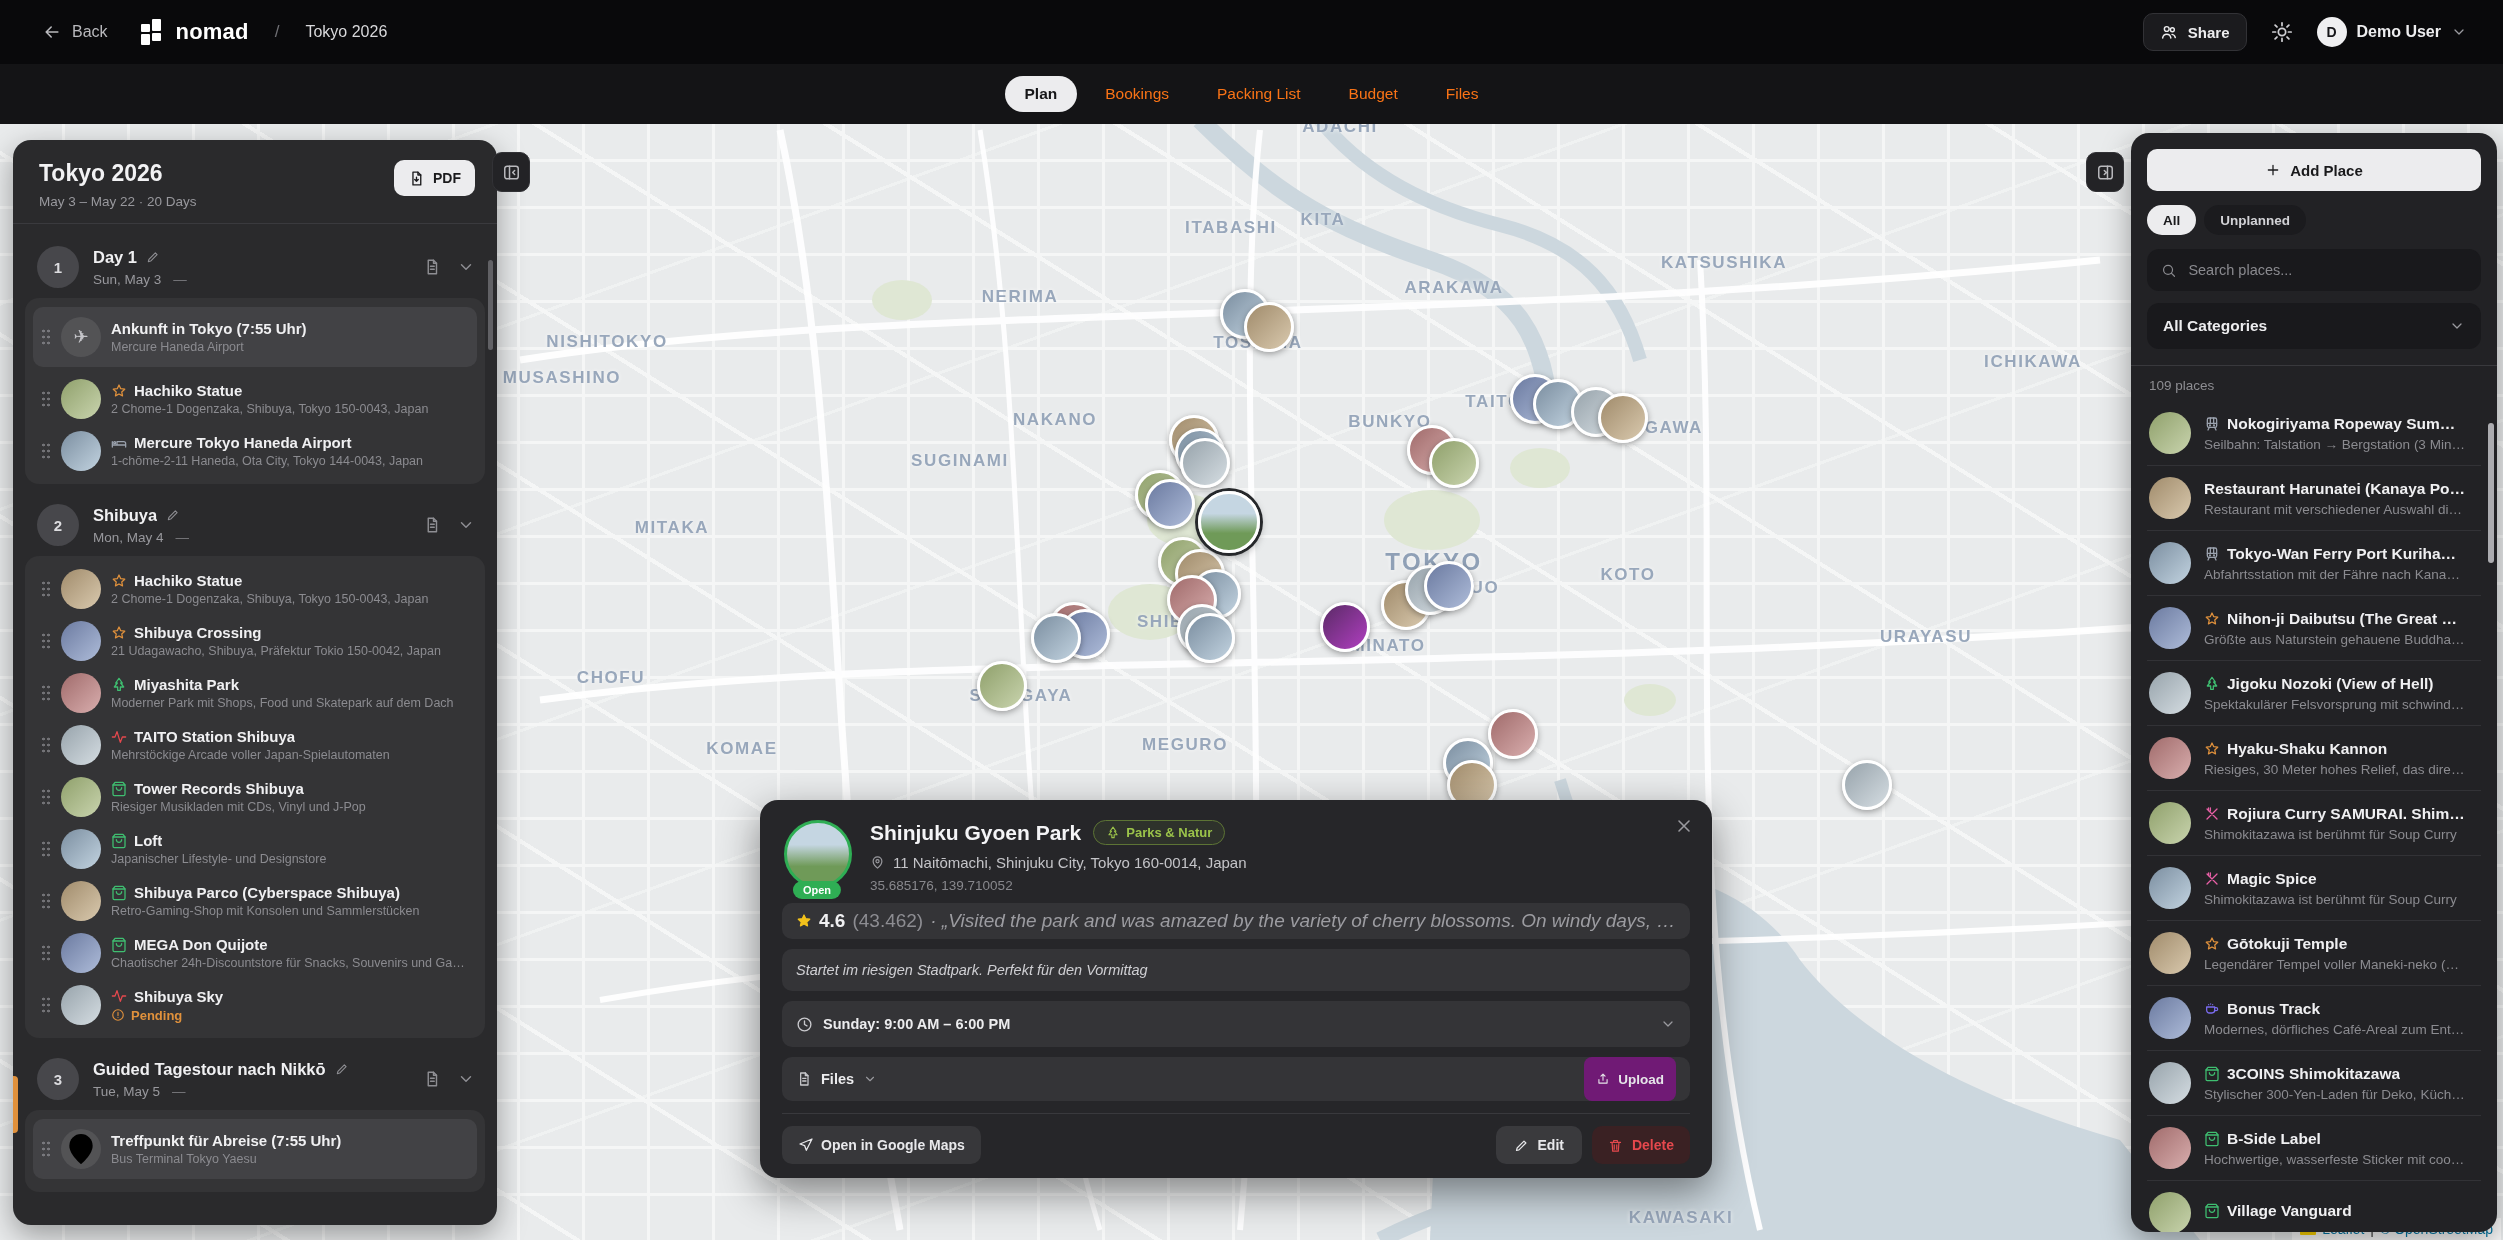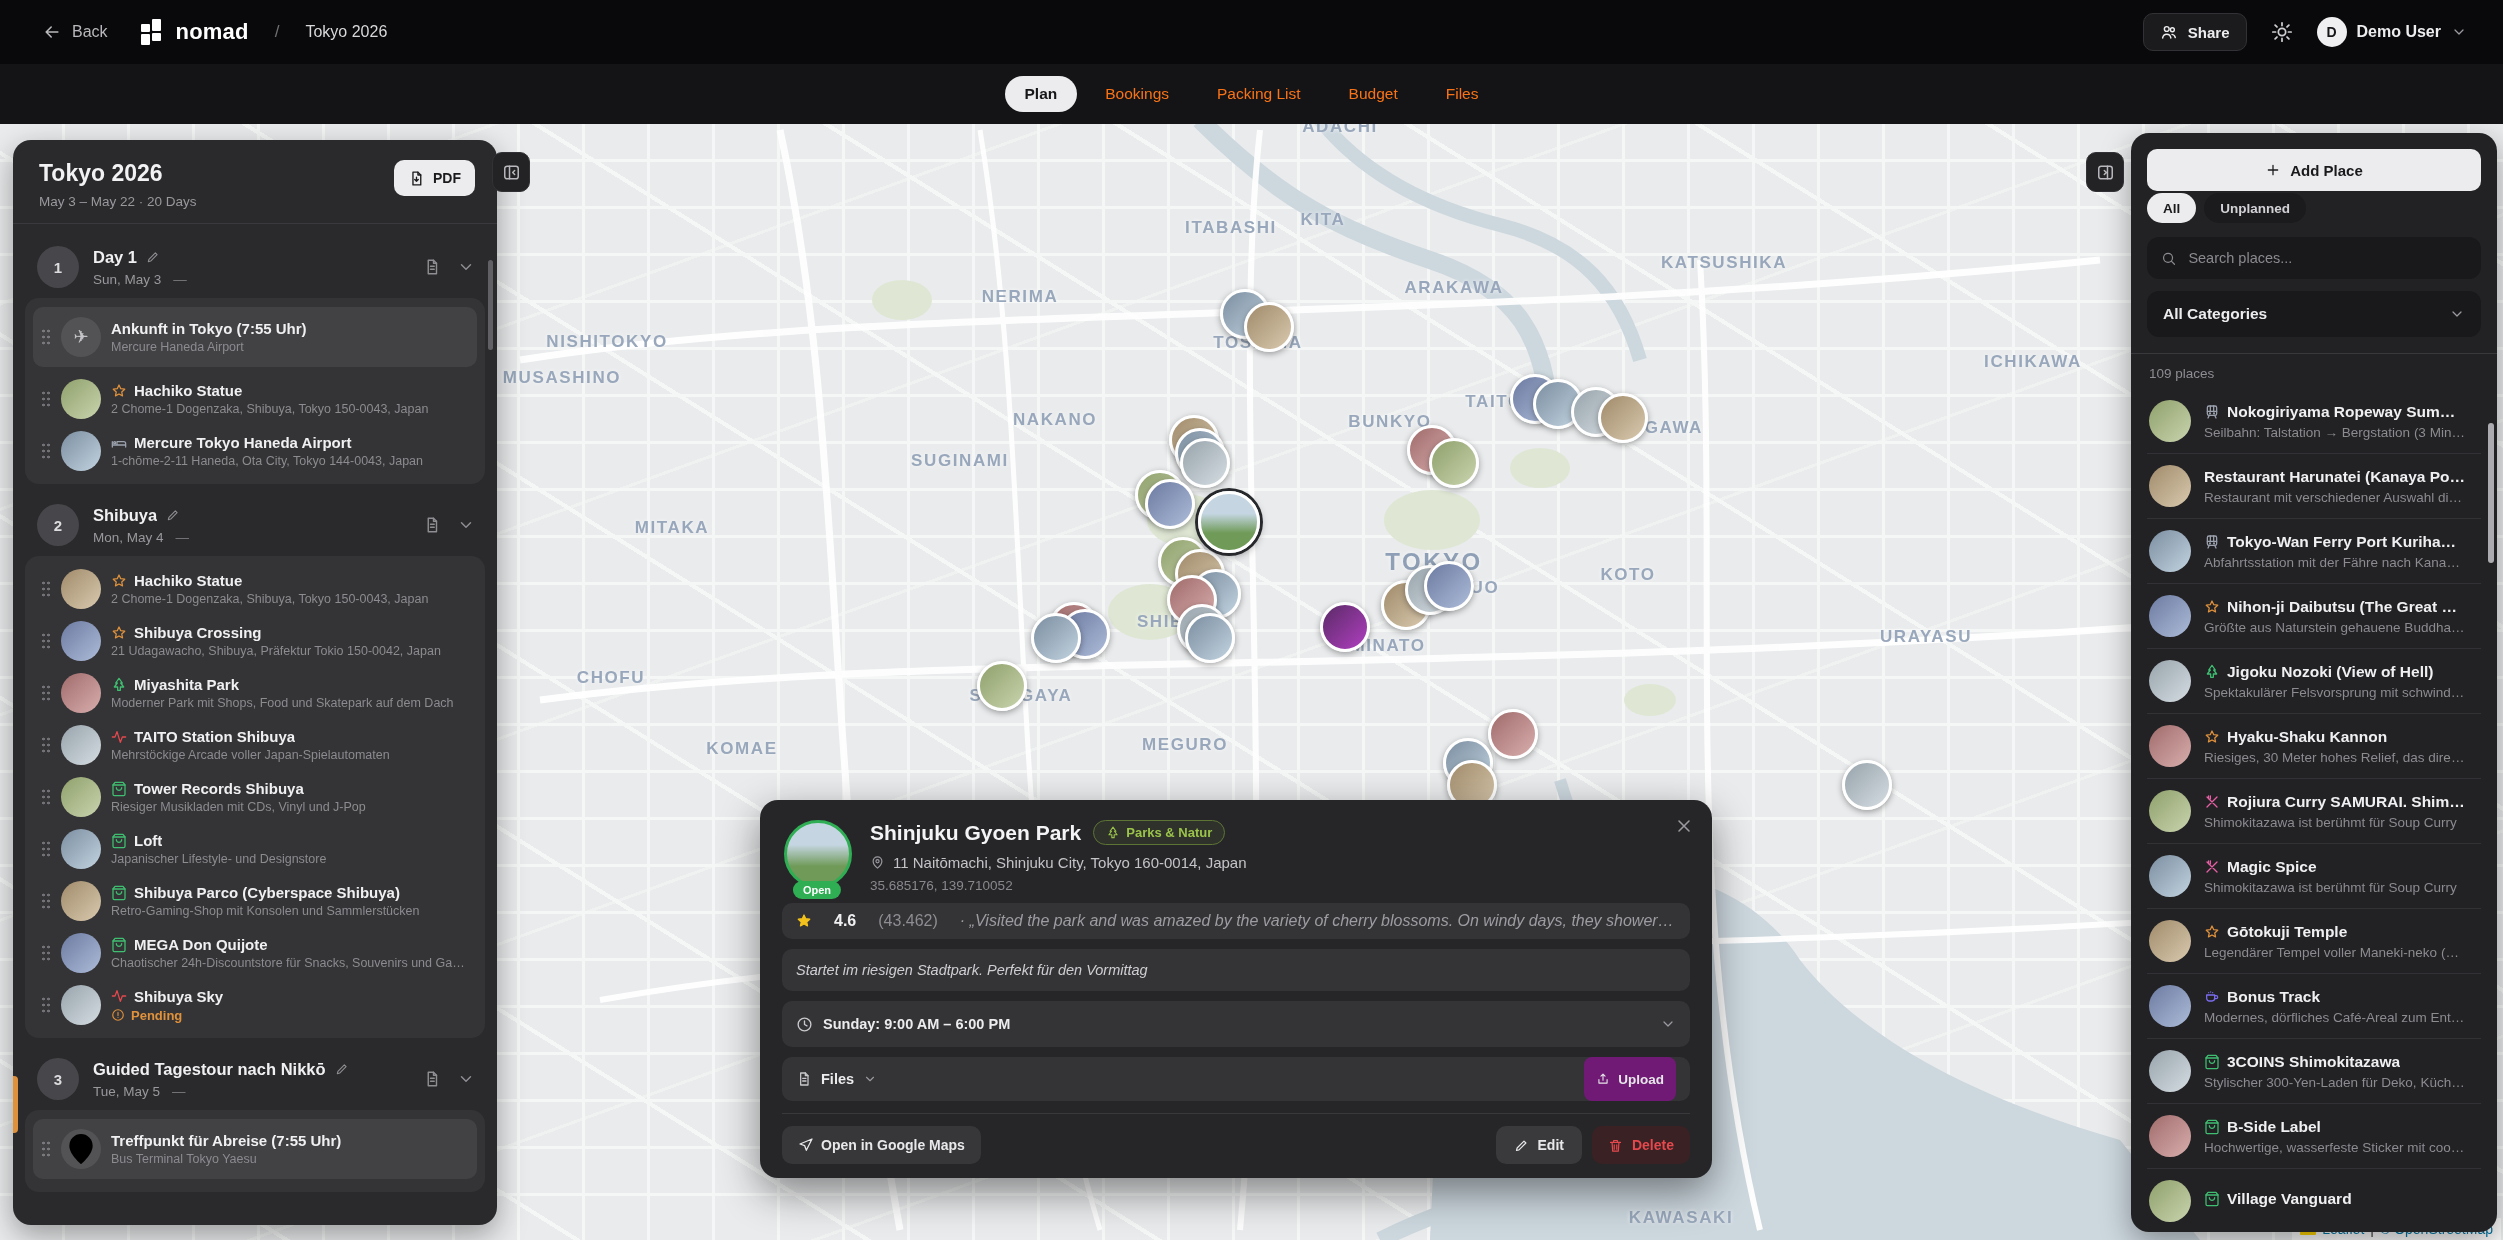--- a/index.html
+++ b/index.html
@@ -135,21 +135,21 @@
   .pc-title-row{display:flex;align-items:center;gap:12px;}
   .pc-title{font-size:21px;font-weight:bold;color:#f4f4f6;}
   .cat-badge{display:flex;align-items:center;gap:6px;border:1px solid #5d7435;background:rgba(139,195,74,.08);
     color:#9bc34a;font-size:13px;font-weight:bold;border-radius:999px;padding:4px 12px;}
   .cat-badge .ic{width:14px;height:14px;}
   .pc-addr{display:flex;align-items:center;gap:8px;color:#c4c4c8;font-size:15px;margin-top:9px;}
   .pc-addr .ic{width:15px;height:15px;color:#9a9a9f;}
   .pc-coords{color:#88888d;font-size:13.5px;margin-top:7px;}
   .pc-close{position:absolute;right:18px;top:16px;width:20px;height:20px;color:#9a9a9f;background:none;border:none;cursor:pointer;padding:0;}
   .pc-row{background:#343437;border-radius:10px;display:flex;align-items:center;padding:0 14px;margin-top:10px;box-sizing:border-box;}
-  .pc-review{height:36px;font-size:16px;color:#9c9ca1;gap:22px;overflow:hidden;white-space:nowrap;justify-content:flex-end;}
+  .pc-review{height:36px;font-size:19px;color:#9c9ca1;gap:7px;overflow:hidden;white-space:nowrap;justify-content:flex-end;}
   .pc-review .star{width:16px;height:16px;color:#f2c11b;flex:0 0 auto;}
   .pc-review .star svg{fill:currentColor;stroke:currentColor;}
   .rating{color:#f0f0f2;font-weight:bold;}
   .rating-count{color:#8d8d92;}
   .review-text{font-style:italic;overflow:hidden;text-overflow:ellipsis;}
   .pc-note{height:42px;font-size:14.5px;color:#cfcfd3;cursor:text;font-style:italic;}
   .pc-hours{height:46px;font-size:14.5px;color:#ececee;font-weight:bold;gap:10px;cursor:pointer;}
   .pc-hours .ic{width:17px;height:17px;color:#c9c9cd;}
   .pc-hours .chev{margin-left:auto;color:#9a9a9f;width:16px;height:16px;}
   .pc-files{height:44px;font-size:14.5px;color:#ececee;font-weight:bold;gap:9px;}
@@ -169,21 +169,21 @@
   .delete-btn{display:flex;align-items:center;gap:9px;background:#3a2123;color:#e5484d;border:none;border-radius:10px;
     height:38px;padding:0 16px;font-size:14px;font-weight:bold;cursor:pointer;font-family:inherit;}
   .delete-btn .ic{width:15px;height:15px;}
 
   
   .places-panel{position:absolute;left:2131px;top:133px;width:366px;height:1099px;background:#222225;
     border-radius:18px;z-index:20;box-shadow:0 10px 30px rgba(0,0,0,.35);overflow:hidden;padding:16px;box-sizing:border-box;}
   .add-place-btn{width:100%;height:42px;background:#ececee;color:#1a1a1c;font-size:15px;font-weight:bold;border:none;
     border-radius:10px;display:flex;align-items:center;justify-content:center;gap:9px;cursor:pointer;font-family:inherit;}
   .add-place-btn .ic{width:16px;height:16px;}
-  .chips{display:flex;gap:8px;margin-top:2px;}
+  .chips{display:flex;gap:8px;margin-top:14px;}
   .chip{height:30px;border-radius:999px;padding:0 16px;font-size:13.5px;font-weight:bold;border:none;cursor:pointer;
     background:#1b1b1e;color:#d2d2d6;font-family:inherit;}
   .chip.active{background:#ececee;color:#1a1a1c;}
   .search-box{margin-top:14px;height:42px;background:#19191c;border-radius:12px;display:flex;align-items:center;gap:10px;
     padding:0 14px;box-sizing:border-box;}
   .search-box .ic{width:17px;height:17px;color:#8a8a8f;}
   .search-box input{background:none;border:none;outline:none;color:#e6e6e9;font-size:14.5px;width:100%;font-family:inherit;}
   .search-box input::placeholder{color:#8a8a8f;}
   .cat-select{margin-top:12px;height:46px;background:#19191c;border-radius:12px;display:flex;align-items:center;
     justify-content:space-between;padding:0 16px;cursor:pointer;}

